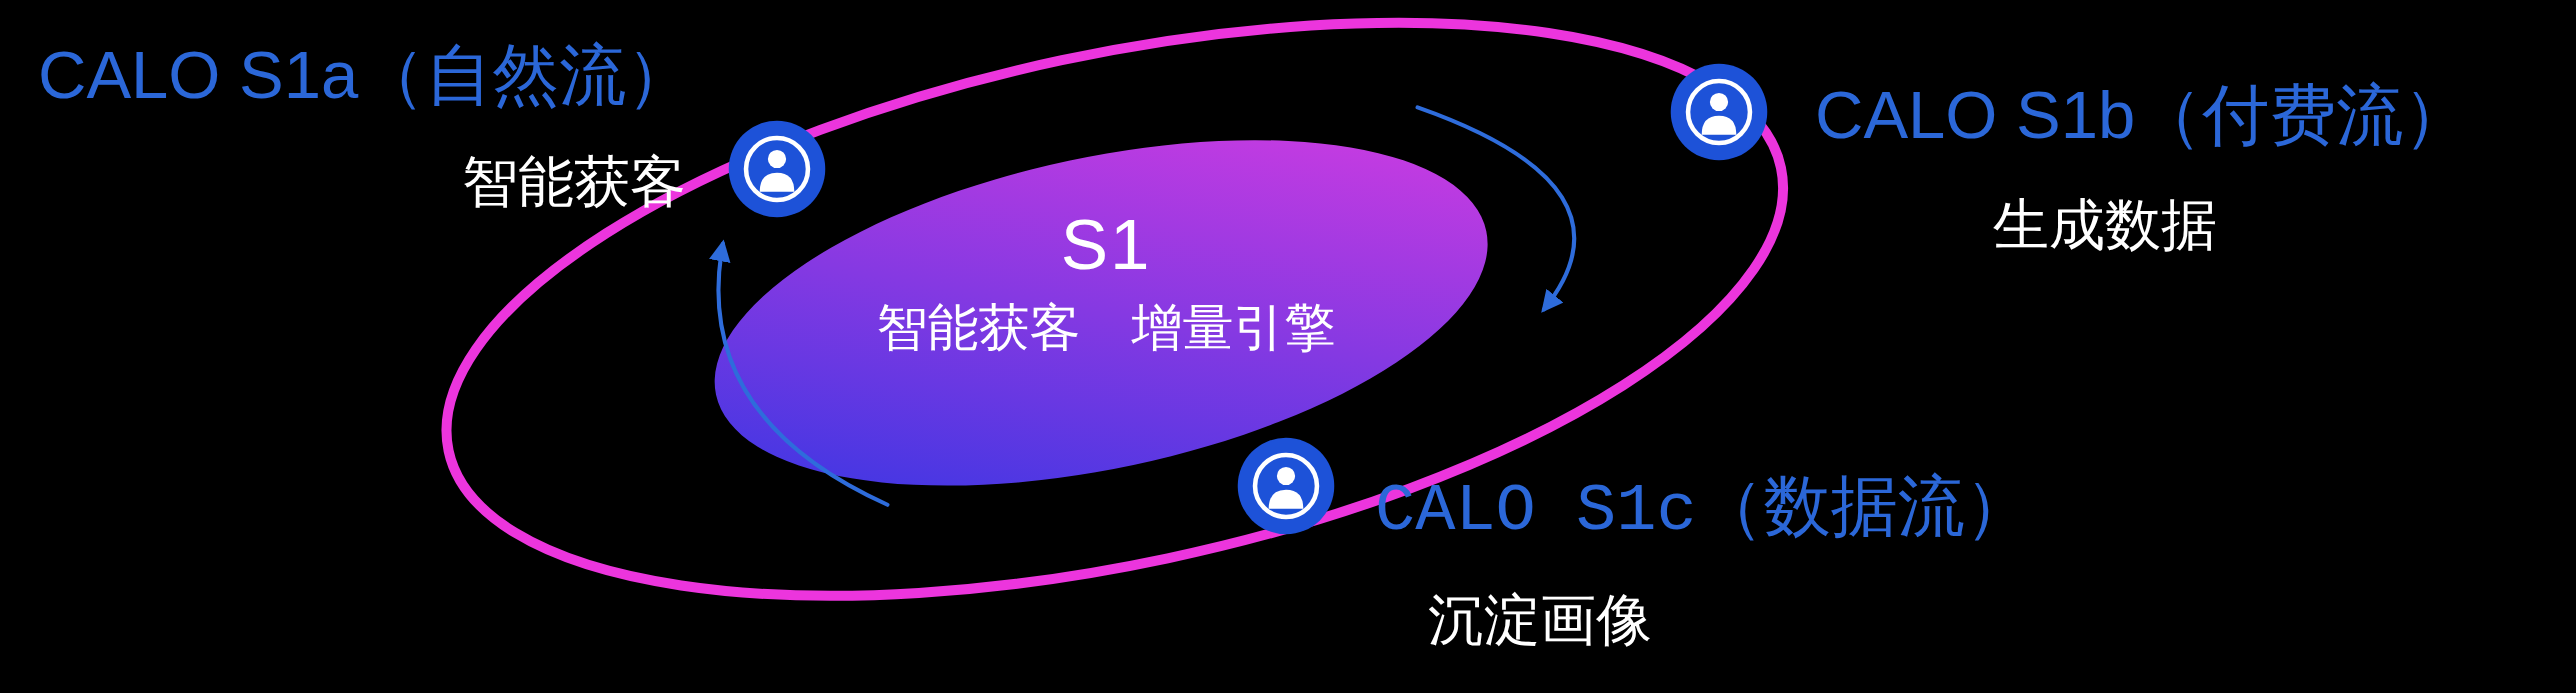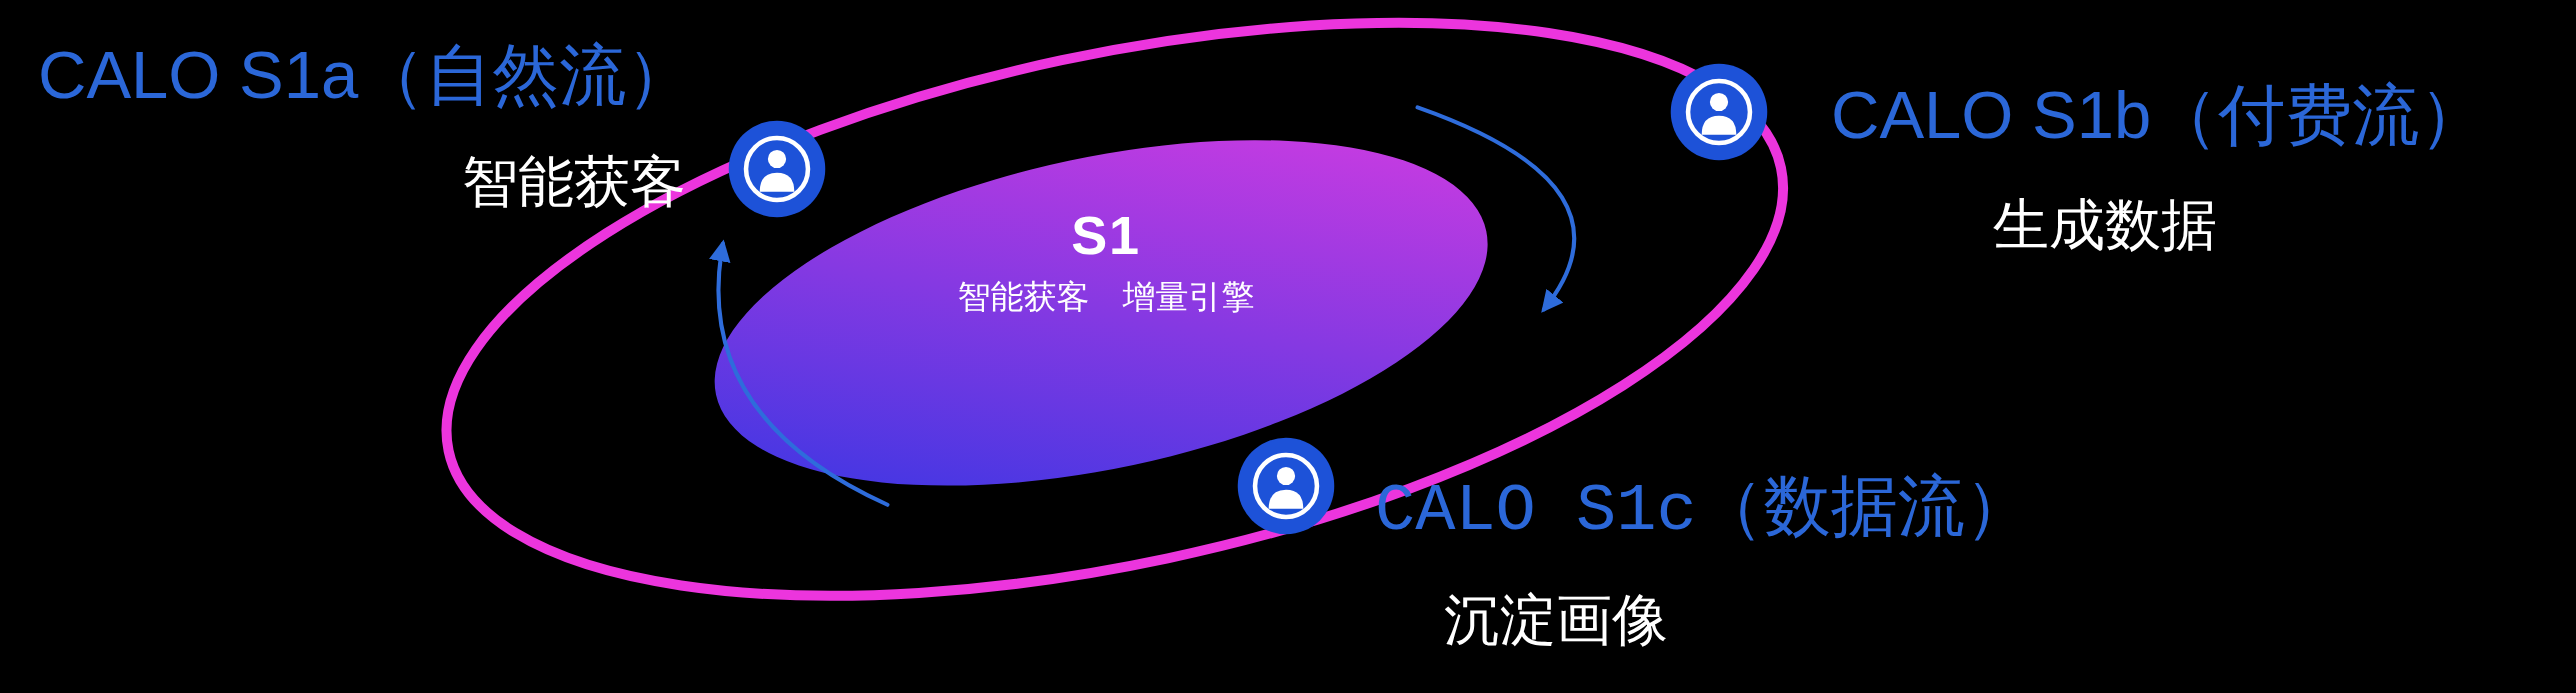--- a/index.html
+++ b/index.html
@@ -42,27 +42,27 @@
   .center-text {
     position: absolute;
     left: 1106px;
     top: 204px;
     transform: translateX(-50%);
     text-align: center;
     color: var(--center-text, #fff);
     white-space: nowrap;
   }
   .center-title {
-    font-size: 54px;
-    font-weight: 700;
+    font-size: 71px;
+    font-weight: 400;
     letter-spacing: 1.8px;
   }
   .center-subtitle {
     margin-top: 9px;
-    font-size: 33px;
+    font-size: 51px;
     font-weight: 500;
     white-space: pre;
   }
 
   .node-label {
     position: absolute;
     font-size: 67px;
     font-weight: 500;
     color: var(--label-text, #2b67d8);
     white-space: nowrap;
@@ -71,24 +71,24 @@
   .node-sublabel {
     position: absolute;
     font-size: 56px;
     font-weight: 500;
     color: var(--sub-text, #fff);
     white-space: nowrap;
     line-height: 1.1;
   }
   #label-s1a { left: 38px;   top: 38px; }
   #sub-s1a   { left: 462px;  top: 151px; }
-  #label-s1b { left: 1815px; top: 78px; margin-left: 16px; }
+  #label-s1b { left: 1815px; top: 78px; }
   #sub-s1b   { left: 1993px; top: 194px; }
   #label-s1c { left: 1375px; top: 475px; font-family: Liberation Mono, monospace; }
-  #sub-s1c   { left: 1428px; top: 589px; margin-left: 16px; }
+  #sub-s1c   { left: 1428px; top: 589px; }
 
   .node-icon {
     position: absolute;
     width: 102px;
     height: 102px;
     transform: translate(-50%, -50%);
   }
   #icon-s1a { left: 777px;  top: 169px; }
   #icon-s1b { left: 1719px; top: 112px; }
   #icon-s1c { left: 1286px; top: 486px; }

